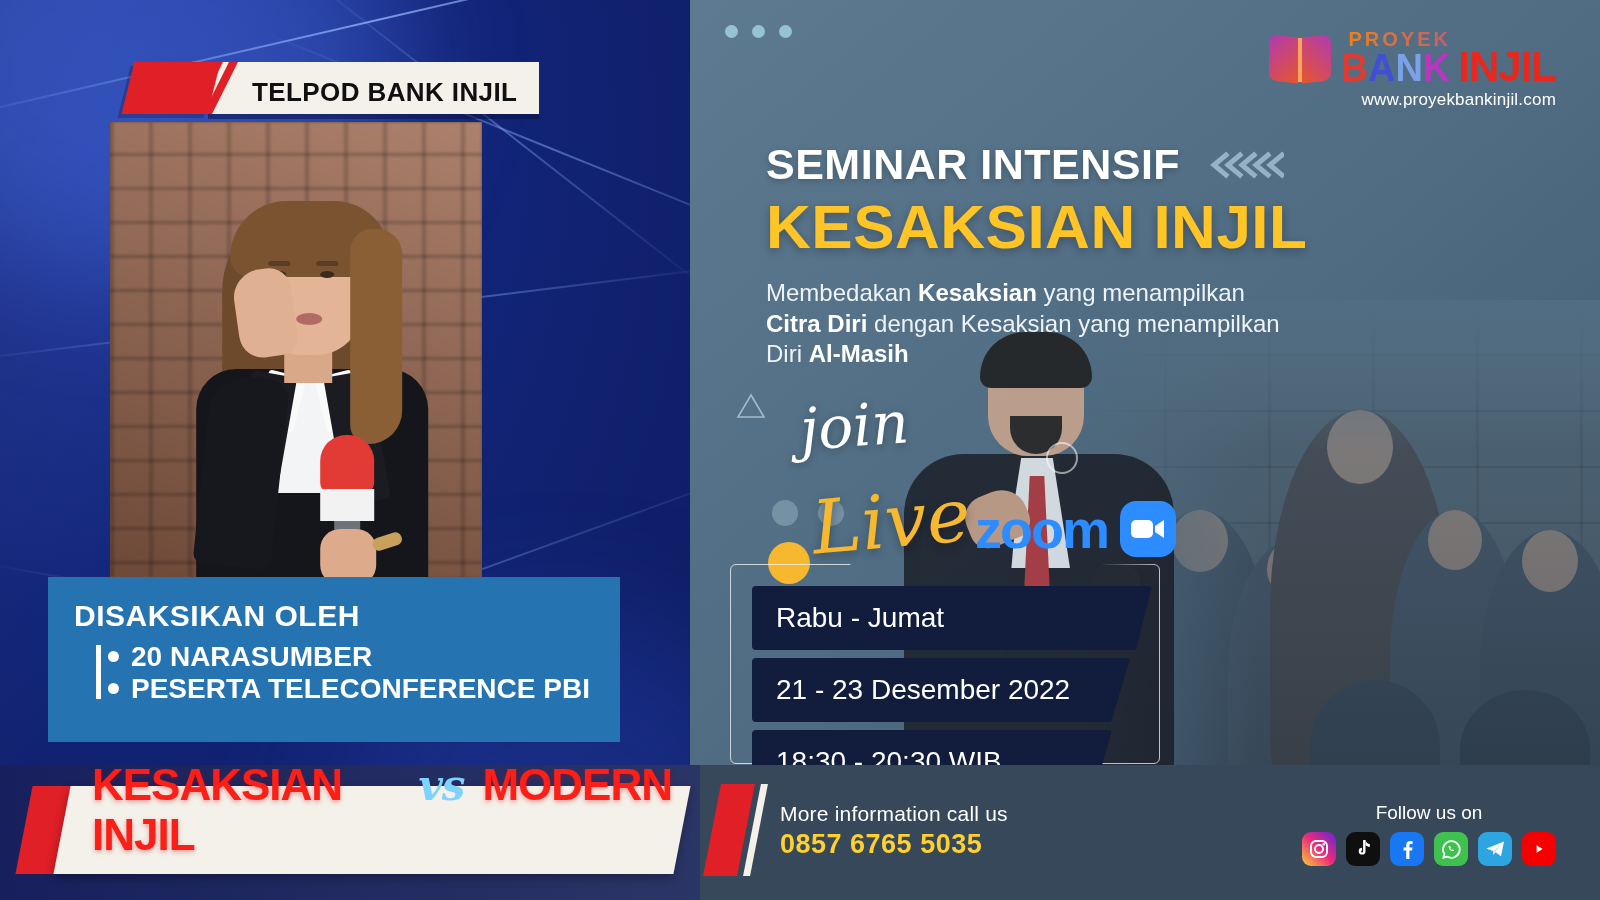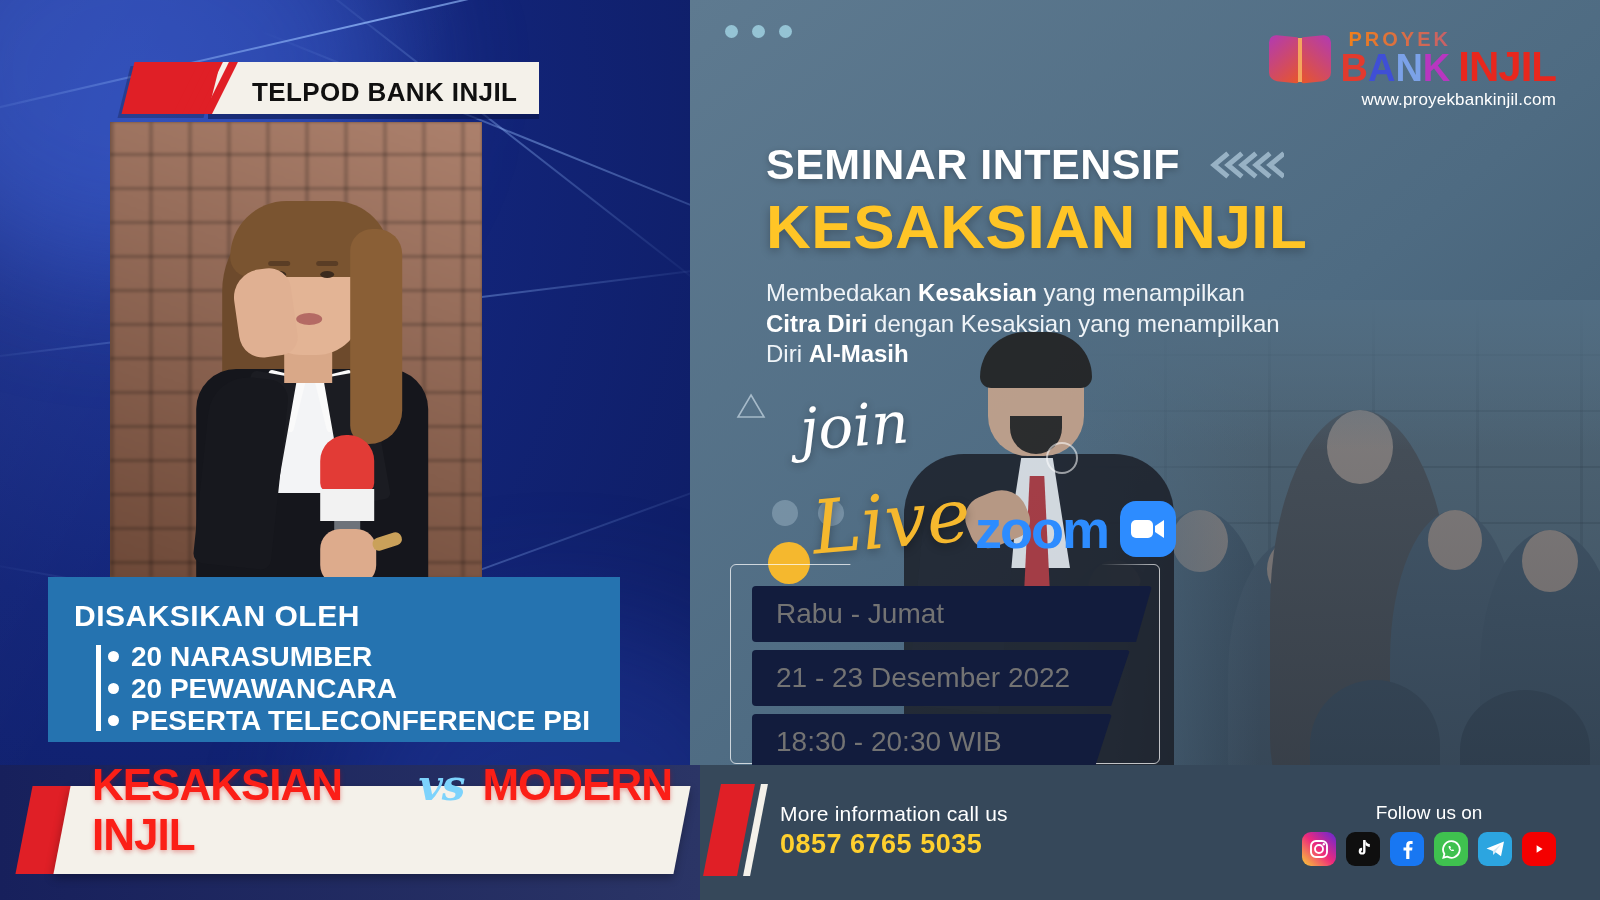--- a/index.html
+++ b/index.html
@@ -208,21 +208,21 @@
   .zoom-logo { position:absolute; left:975px; top:498px; display:flex; align-items:center; gap:12px; }
   .zoom-word { color:#2d8cff; font-size:54px; font-weight:700; letter-spacing:-2px; }
   .zoom-icon { width:56px; height:56px; border-radius:16px; background:#2d8cff;
                display:flex; align-items:center; justify-content:center; }
 
   
   .sched-frame { position:absolute; left:730px; top:564px; width:430px; height:200px;
                  border:1.5px solid rgba(255,255,255,.72); border-radius:6px;
                  clip-path:polygon(0 0, 28% 0, 28% 2px, 72% 2px, 100% 0, 100% 100%, 0 100%); }
   .sched { position:absolute; left:752px; top:586px; }
-  .sched-item { color:#737373; font-size:28px; background:#121c3d; height:56px;
+  .sched-item { color:#ffffff; font-size:28px; background:#121c3d; height:64px;
                 display:flex; align-items:center; padding:16px 24px; margin-bottom:8px;
                 border-radius:4px; }
   .sched-item.w1 { width:400px; clip-path:polygon(0 0, 100% 0, 96% 100%, 0 100%); }
   .sched-item.w2 { width:378px; clip-path:polygon(0 0, 100% 0, 95% 100%, 0 100%); }
   .sched-item.w3 { width:360px; clip-path:polygon(0 0, 100% 0, 95% 100%, 0 100%); }
 
   
   .bottom { position:absolute; left:0; bottom:0; width:1600px; height:135px; background:#36485a; }
   .bottom-left-bg { position:absolute; left:0; bottom:0; width:700px; height:135px;
                     background:linear-gradient(90deg,#17205c,#2b3566); }
@@ -313,24 +313,20 @@
 
     <div class="info-box">
       <div class="info-title">DISAKSIKAN OLEH</div>
       <ul class="info-list">
         <li>
           <span class="bullet"></span>
           <span>20 NARASUMBER</span>
         </li>
         <li>
           <span class="bullet"></span>
-          <span>20 PEWAWANCARA</span>
-        </li>
-        <li>
-          <span class="bullet"></span>
           <span>PESERTA TELECONFERENCE PBI</span>
         </li>
       </ul>
     </div>
   </div>
 
   <div class="right-panel">
     <div class="right-bg"></div>
 
     <div class="scene">

